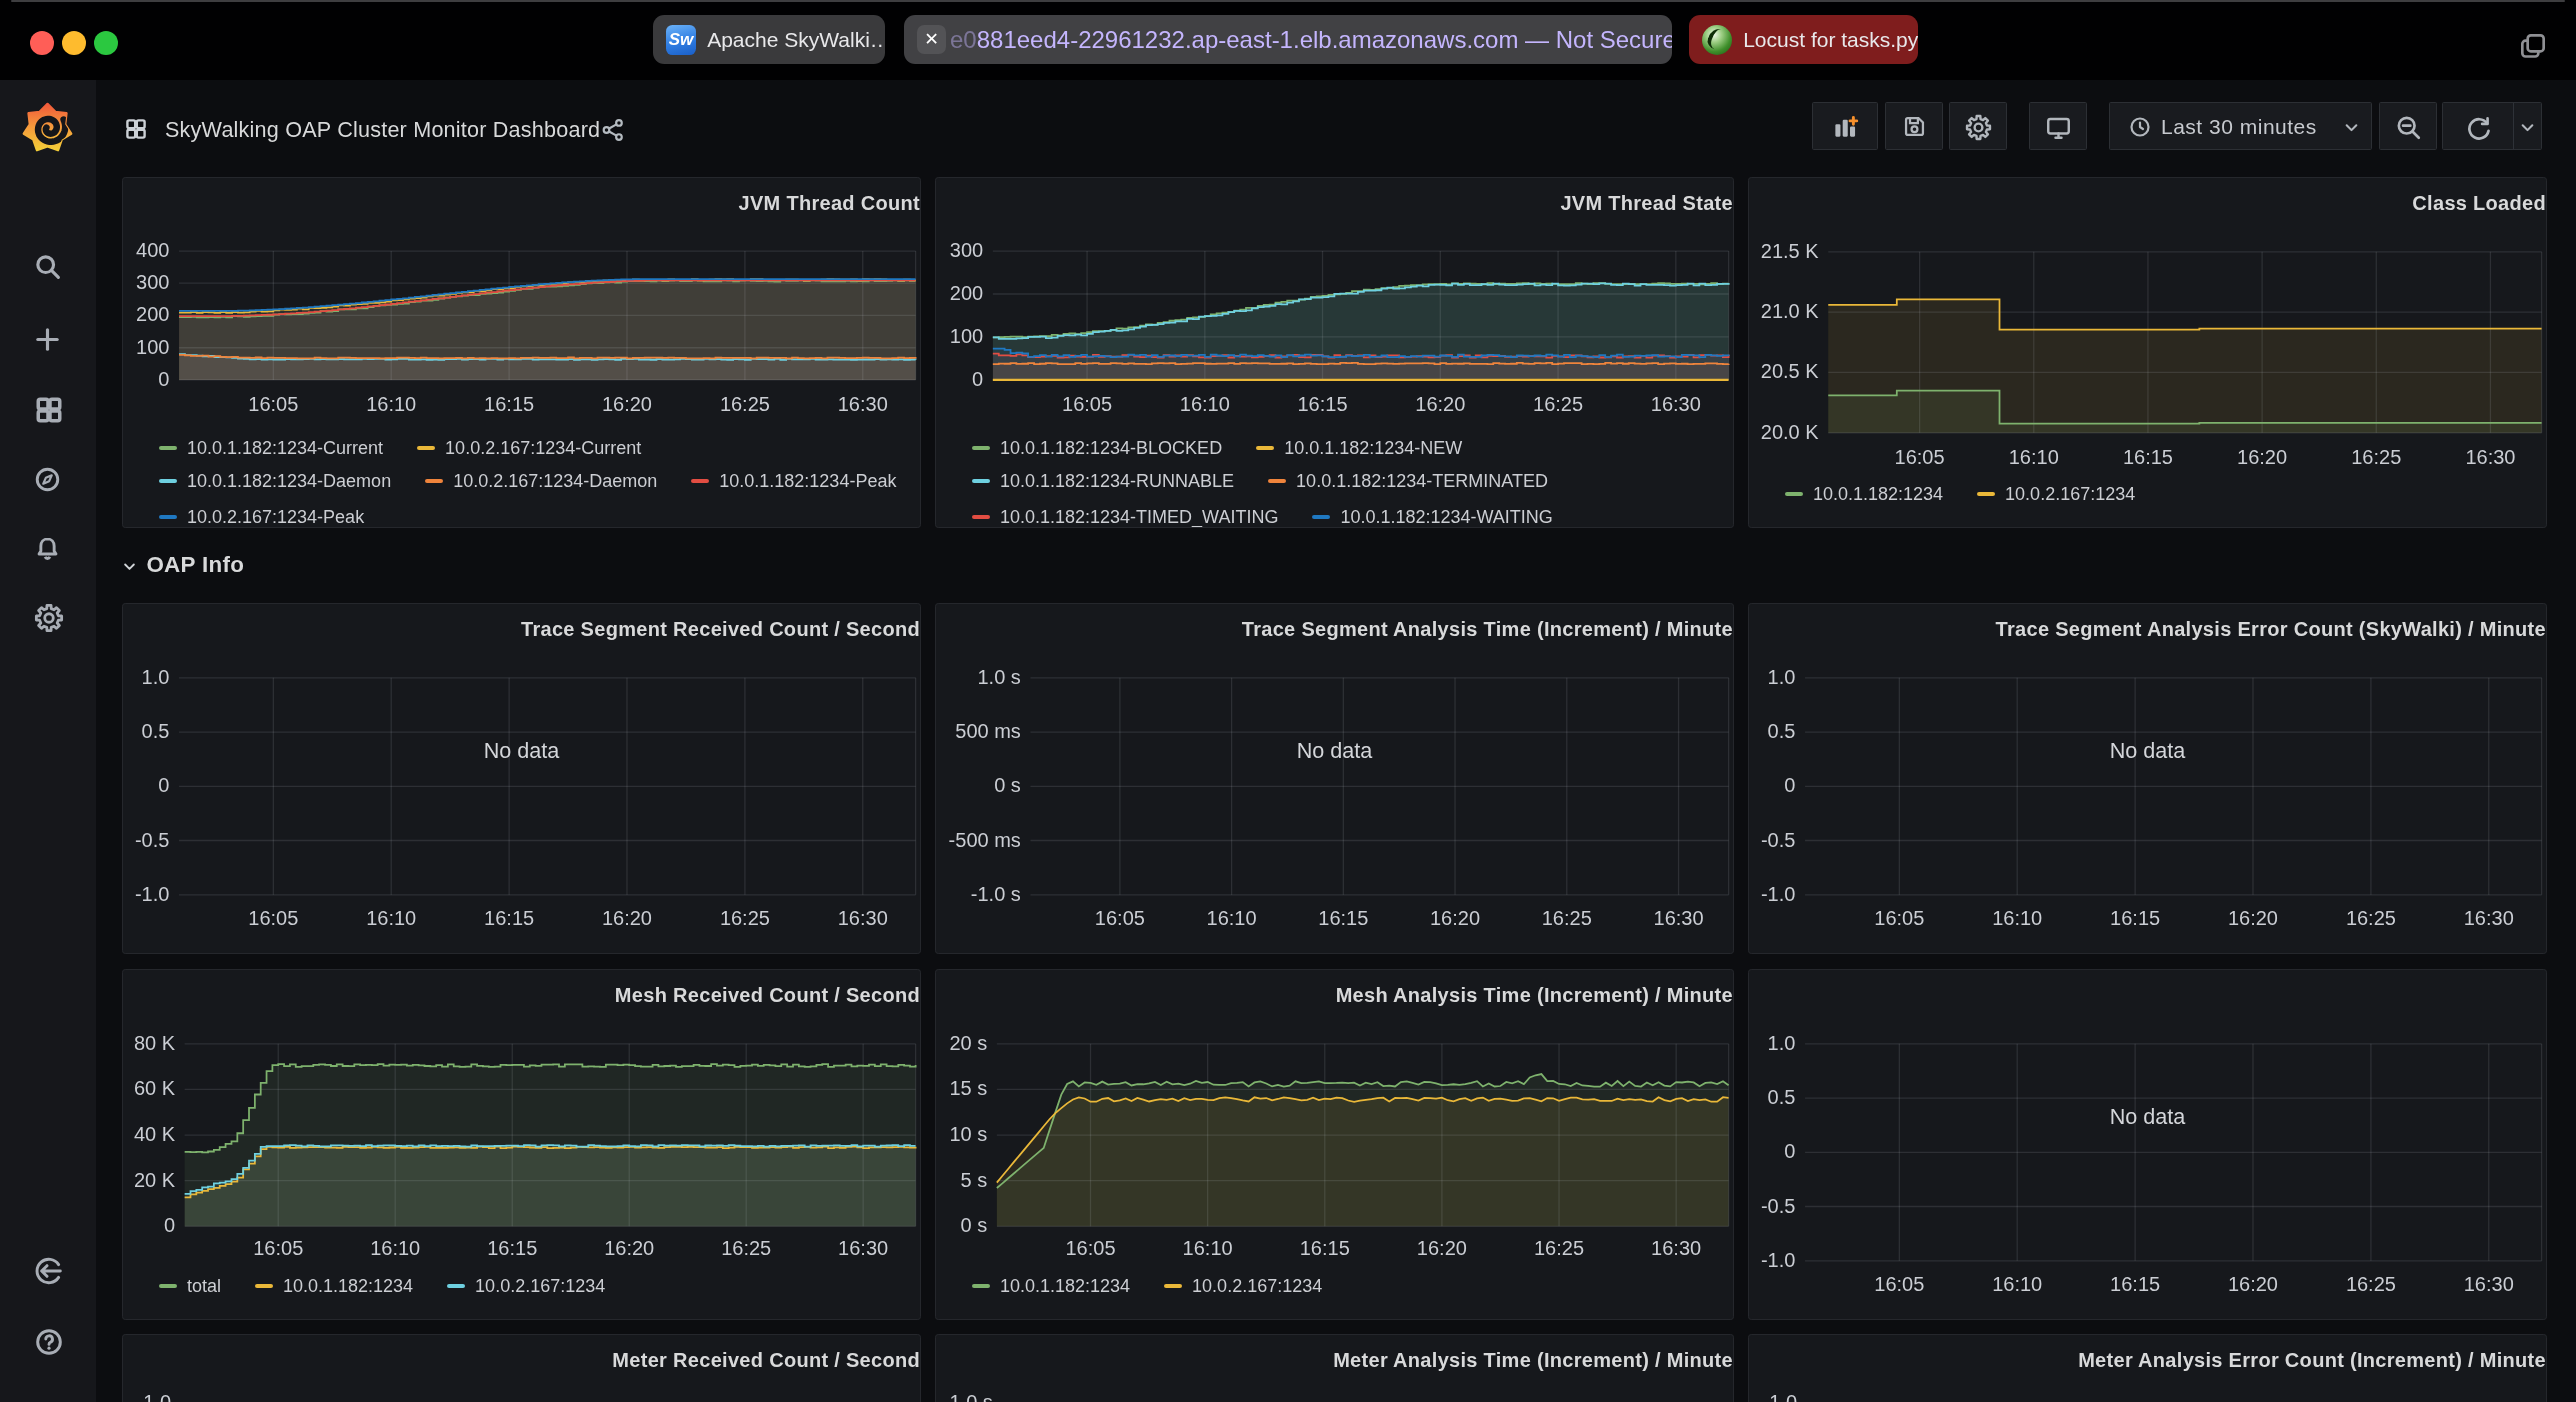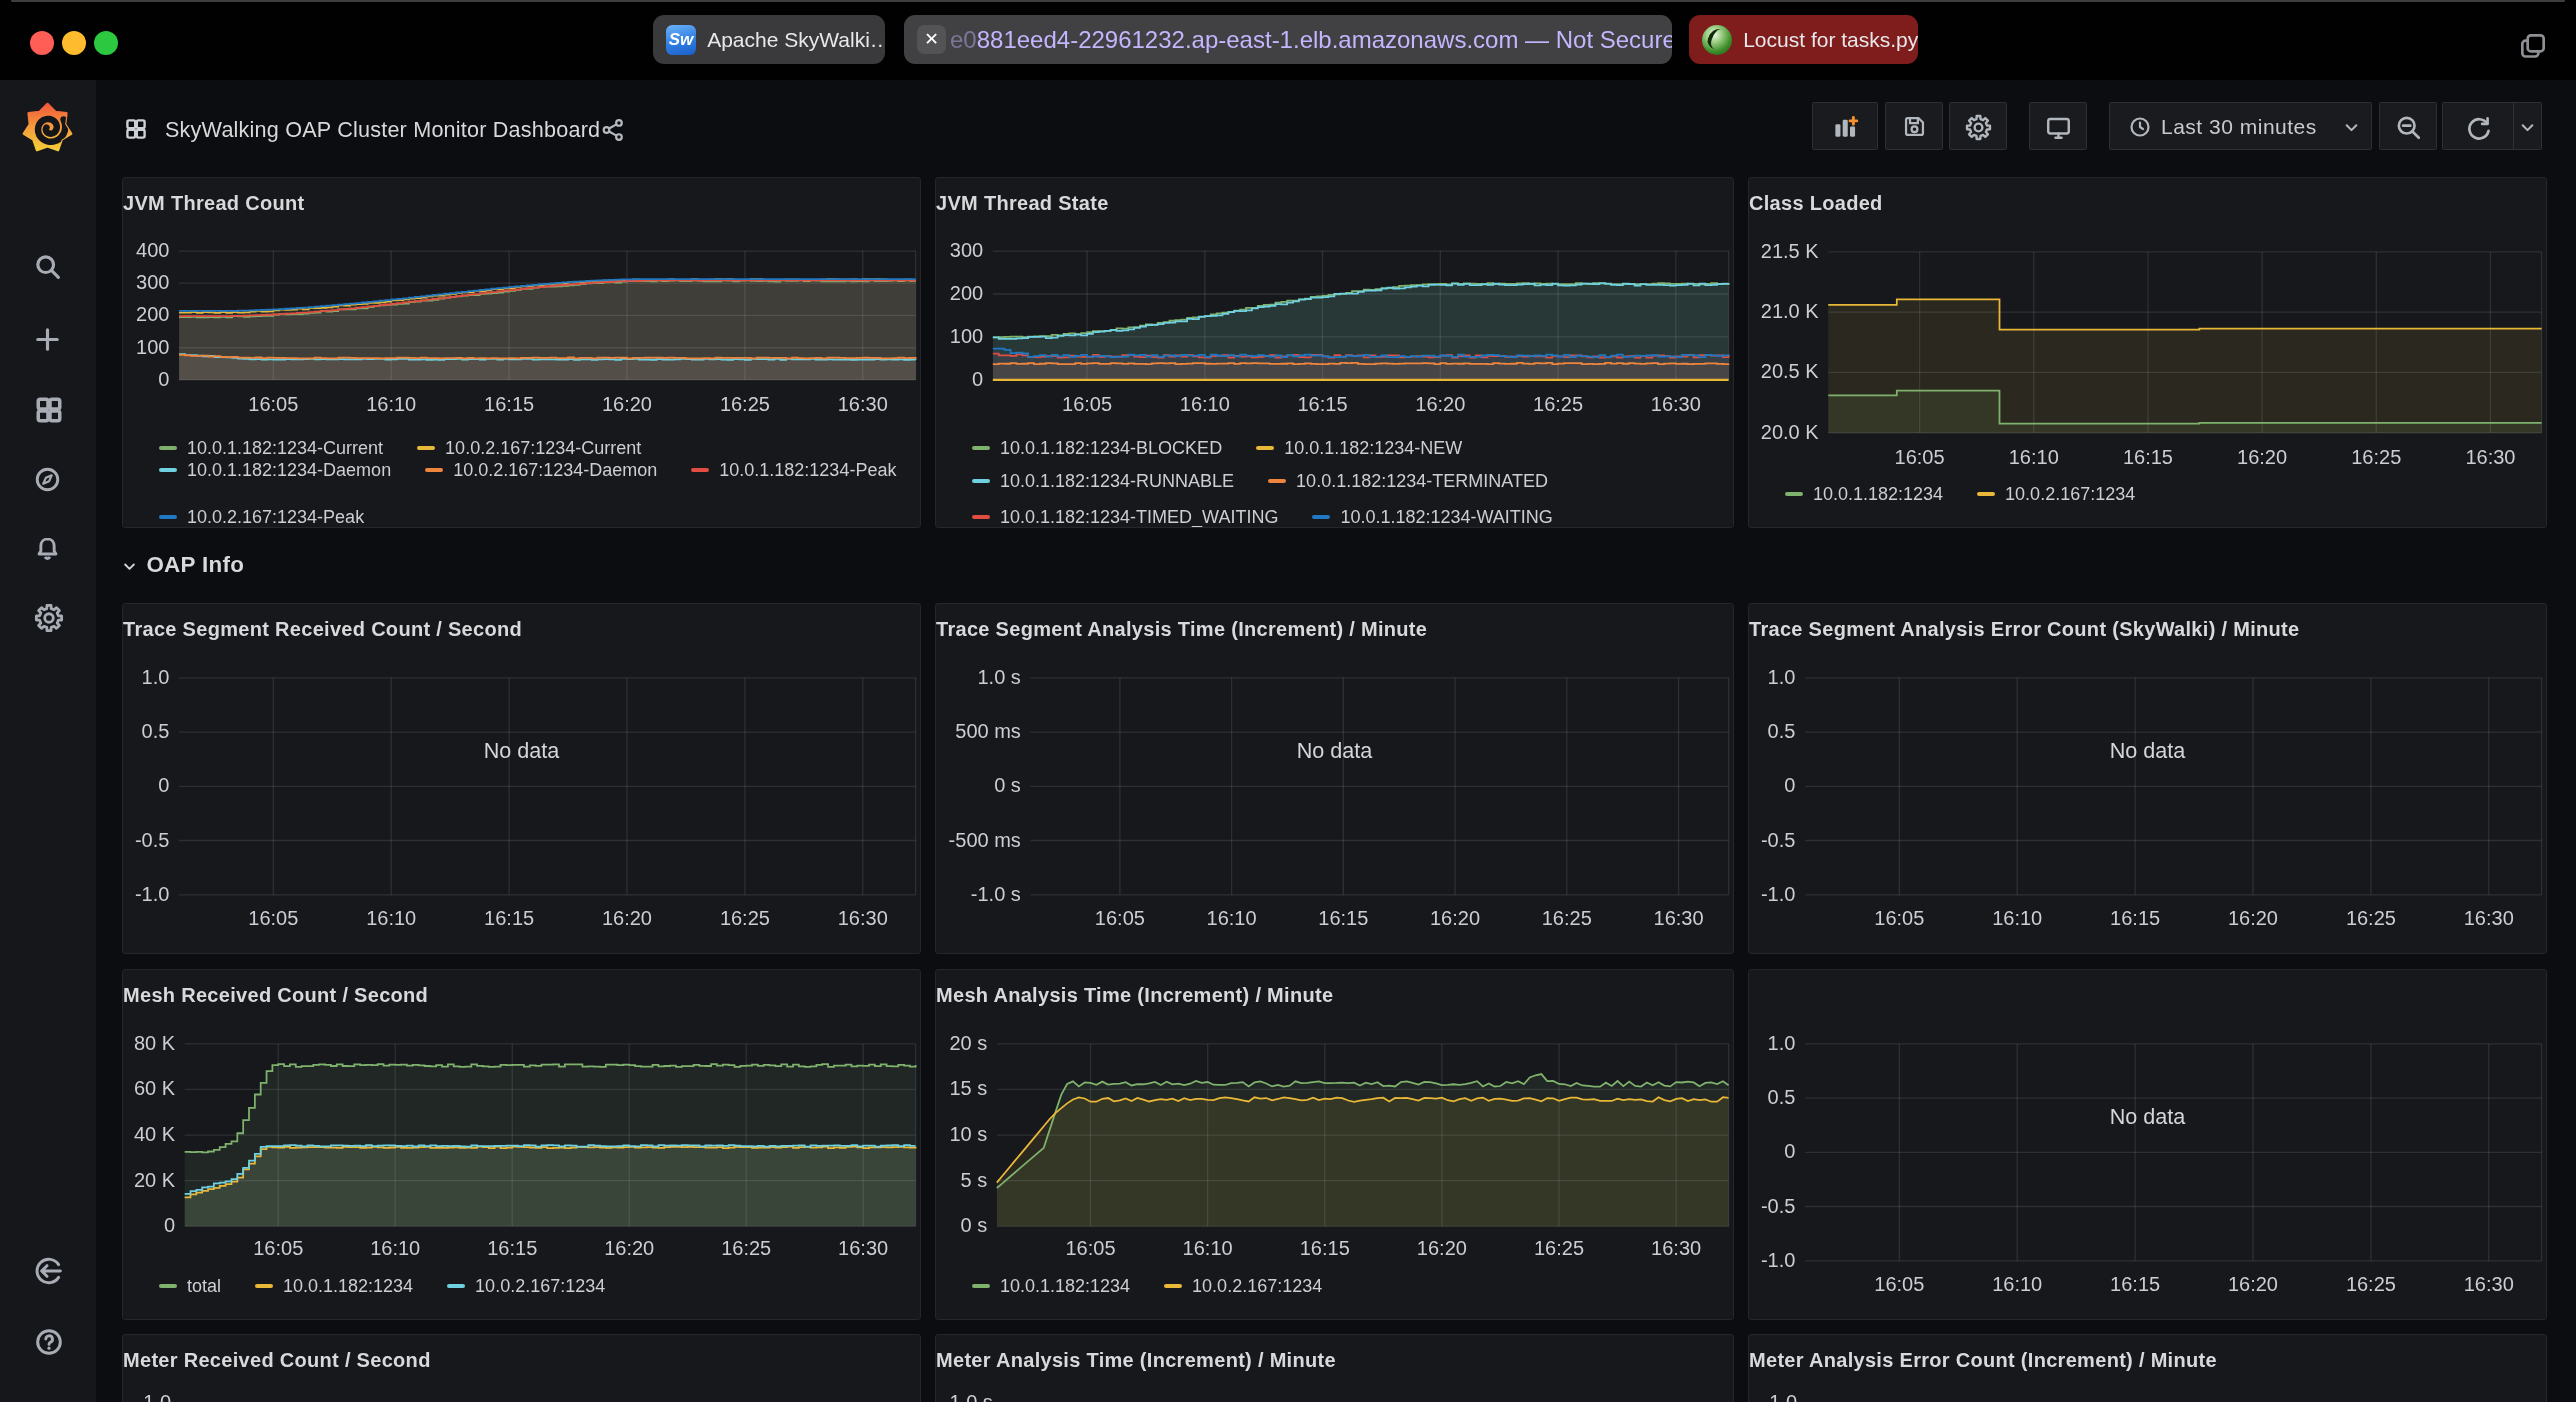--- a/index.html
+++ b/index.html
@@ -15,21 +15,21 @@
 .dots span{width:4px;height:4px;border-radius:50%;background:#fff;display:block}
 .locust{width:30px;height:30px;border-radius:50%;flex:none;position:relative;background:radial-gradient(circle at 40% 32%, #eef8ea 0%, #9ecf85 28%, #3f8f2b 62%, #14500e 100%)}
 .locust:after{content:"";position:absolute;left:5.6px;top:4.8px;width:16px;height:21px;border-left:4.8px solid #0e2e08;border-radius:50% 0 0 50%/60% 0 0 40%;transform:rotate(18deg)}
 .page{position:absolute;left:0;top:80px;width:2576px;height:1322px;background:#0c0d10}
 .sidebar{position:absolute;left:0;top:80px;width:96px;height:1322px;background:#16171b}
 .dtitle{position:absolute;left:165px;top:117px;font-size:21.6px;font-weight:500;color:#d8d9da;letter-spacing:0.2px}
 .tbtn{position:absolute;top:102px;height:48px;background:#191b1f;border:0.8px solid #2c2f34;border-radius:1.6px}
 .trtxt{position:absolute;left:51px;top:12px;font-size:21px;font-weight:500;color:#c7cacf;letter-spacing:0.5px}
 .vsep{position:absolute;left:70px;top:0;width:0.8px;height:46px;background:#2e3238}
 .panel{position:absolute;background:#16181c;border:0.8px solid #25272c;border-radius:3.2px;overflow:hidden}
-.ptitle{position:absolute;left:0;top:13.6px;width:100%;text-align:left;font-size:20px;font-weight:600;color:#d8d9da;letter-spacing:0.3px}
+.ptitle{position:absolute;left:0;top:13.6px;width:100%;text-align:right;font-size:20px;font-weight:600;color:#d8d9da;letter-spacing:0.3px}
 .ax{font-size:25px;fill:#cbced4}
 text.ax{font-family:"Liberation Sans",sans-serif}
 .lrow{position:absolute;left:36px;height:24px;display:flex;align-items:center;white-space:nowrap}
 .li{display:inline-flex;align-items:center;margin-right:34px;font-size:18px;color:#ccced3}
 .ld{display:inline-block;width:17.6px;height:3.6px;border-radius:2px;margin-right:10.4px}
 .nodata{position:absolute;left:0;width:100%;text-align:center;font-size:21.6px;color:#d4d6da;height:32px}
 </style></head><body>
 <div class="chrome">
   <div class="toplight"></div>
   <div class="tl" style="left:30px;background:#ff5e57"></div>
@@ -222,21 +222,21 @@
       <text x="58.0" y="138.8" text-anchor="end" class="ax">300</text>
       <text x="58.0" y="179.0" text-anchor="end" class="ax">200</text>
       <text x="58.0" y="219.2" text-anchor="end" class="ax">100</text>
       <text x="58.0" y="259.5" text-anchor="end" class="ax">0</text>
     </svg>
     <div class="ptitle">JVM Thread Count</div>
     <div class="lrow" style="top:258px">
       <span class="li"><span class="ld" style="background:#7EB26D"></span>10.0.1.182:1234-Current</span>
       <span class="li"><span class="ld" style="background:#EAB839"></span>10.0.2.167:1234-Current</span>
     </div>
-    <div class="lrow" style="top:280px">
+    <div class="lrow" style="top:291px">
       <span class="li"><span class="ld" style="background:#6ED0E0"></span>10.0.1.182:1234-Daemon</span>
       <span class="li"><span class="ld" style="background:#EF843C"></span>10.0.2.167:1234-Daemon</span>
       <span class="li"><span class="ld" style="background:#E24D42"></span>10.0.1.182:1234-Peak</span>
     </div>
     <div class="lrow" style="top:327px">
       <span class="li"><span class="ld" style="background:#1F78C1"></span>10.0.2.167:1234-Peak</span>
     </div>
   </div>
 <div class="panel" style="left:935px;top:177px;width:799px;height:351px">
     <svg width="799" height="351" style="position:absolute;left:0;top:0" viewBox="0 0 998 438">

